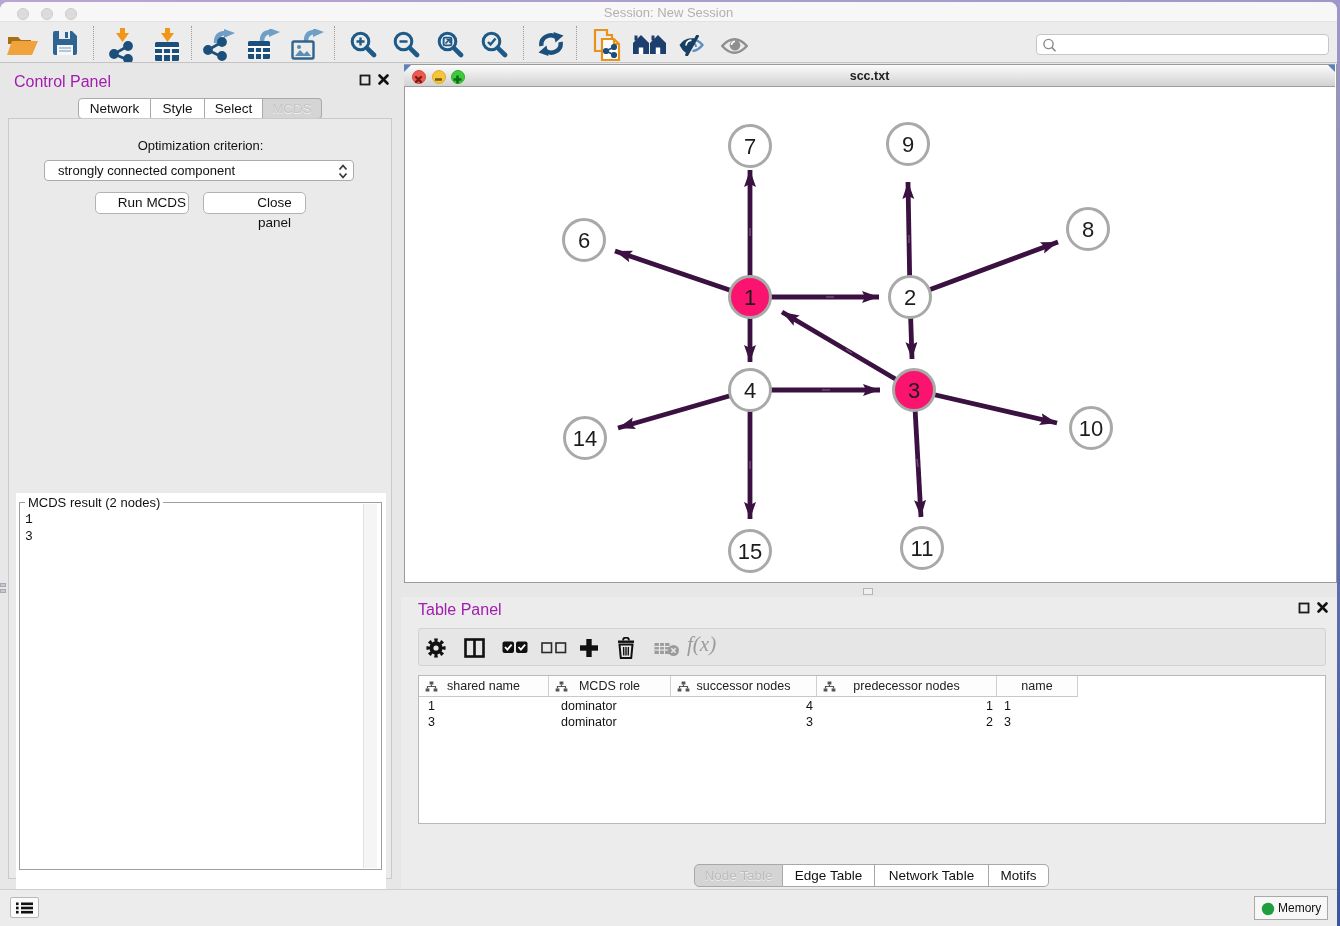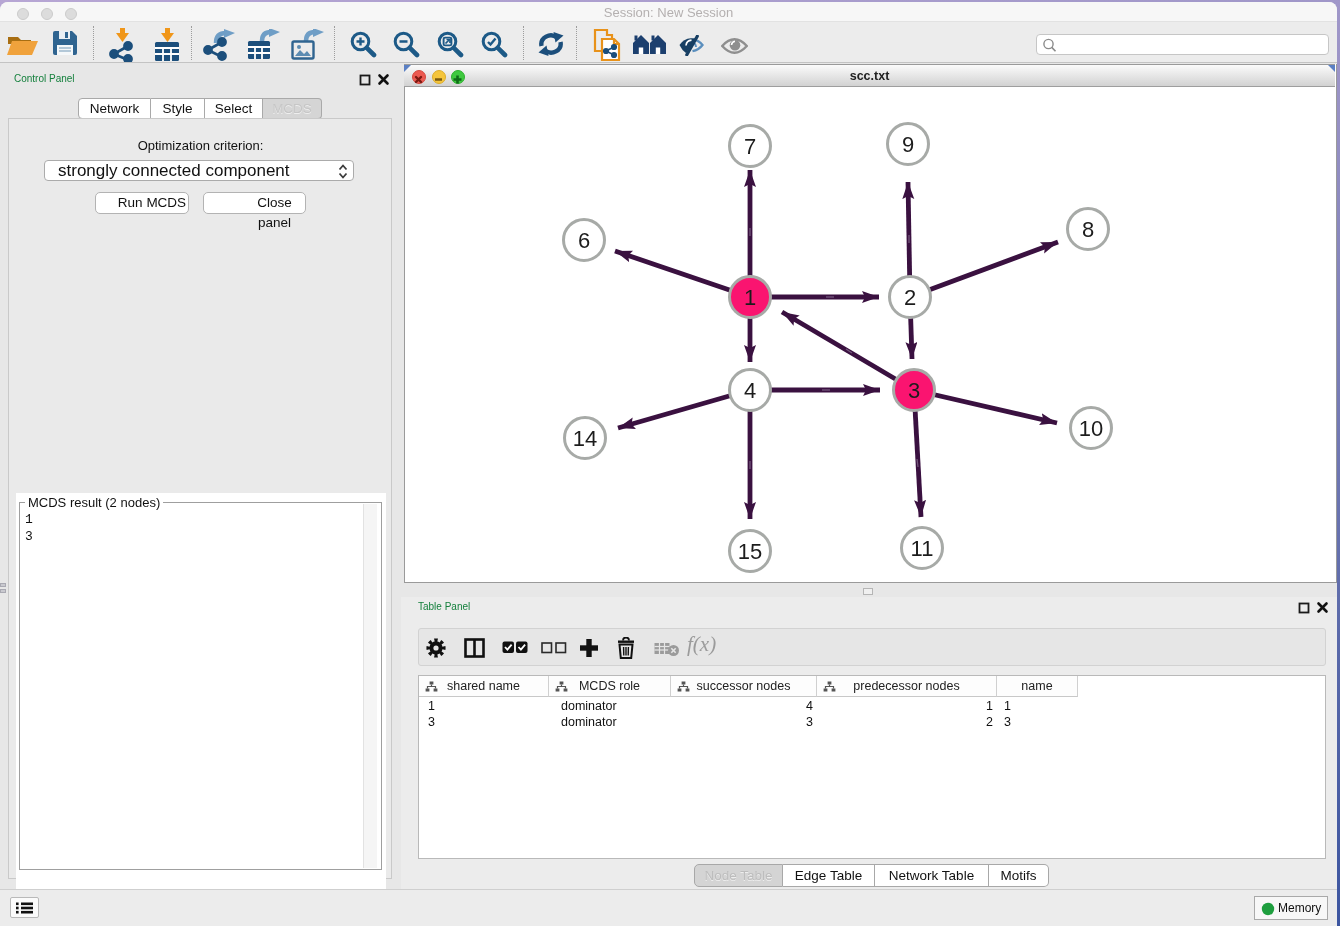--- a/index.html
+++ b/index.html
@@ -17,33 +17,33 @@
           font-size:13px;color:#b4b0b0;}
   
   #toolbar{position:absolute;left:0;top:20px;width:1337px;height:40px;background:#ececec;
            border-bottom:1px solid #c3c3c3;}
   .tsep{position:absolute;top:4px;height:34px;width:0;border-left:1px dotted #9d9d9d;}
   .ticon{position:absolute;}
   #search{position:absolute;left:1036px;top:12px;width:291px;height:19px;background:#fff;
           border:1px solid #c6c6c6;border-radius:4px;}
   
   #leftdock{position:absolute;left:0;top:61px;width:401px;height:829px;background:#e7e7e7;}
-  .paneltitle{font-size:10px;color:#15803d;}
+  .paneltitle{font-size:16px;color:#a21caf;}
   .tabrow{position:absolute;display:flex;}
   .tab{box-sizing:border-box;border:1px solid #a9a9a9;border-left:none;background:#fff;
        font-size:13.5px;color:#121212;text-align:center;line-height:19px;height:21px;}
   .tab.first{border-left:1px solid #a9a9a9;border-radius:4px 0 0 4px;}
   .tab.last{border-radius:0 4px 4px 0;}
   .tab.sel{background:#d5d5d5;color:#c6c6c6;text-shadow:0 1px 0 #eee;}
   #mcdspanel{position:absolute;left:8px;top:55px;width:384px;height:761px;background:#eaeaea;
              border:1px solid #c9c9c9;box-sizing:border-box;}
   #optlabel{position:absolute;left:0;top:75px;width:401px;text-align:center;font-size:13px;color:#111;}
   #optselect{position:absolute;left:44px;top:97px;width:310px;height:21px;background:#fff;
              border:1px solid #ababab;border-radius:4px;box-sizing:border-box;
-             font-size:17px;color:#111;line-height:19px;padding-left:13px;}
+             font-size:13px;color:#111;line-height:19px;padding-left:13px;}
   .btn{position:absolute;top:129px;height:22px;background:#fff;border:1px solid #b3b3b3;
        border-radius:5px;box-sizing:border-box;font-size:13.5px;color:#111;
        text-align:center;line-height:20px;}
   #resultwhite{position:absolute;left:16px;top:430px;width:370px;height:486px;background:#fff;}
   #fieldset{position:absolute;left:3px;top:9px;width:363px;height:368px;
             border:1px solid #9f9f9f;box-sizing:border-box;}
   #legend{position:absolute;left:5px;top:-8px;background:#fff;padding:0 3px;
           font-size:13px;color:#111;white-space:nowrap;}
   #scrolltrack{position:absolute;right:4px;top:1px;width:13px;height:364px;
                background:#f5f5f5;border-left:1px solid #e2e2e2;}
@@ -63,21 +63,21 @@
   #scctitle{position:absolute;left:0;top:0;width:931px;height:23px;
             background:linear-gradient(#fbfbfb,#d2d2d2);border-bottom:1px solid #9e9e9e;
             border-top:1px solid #9a9a9a;box-sizing:border-box;}
   #scclabel{position:absolute;left:0;top:4px;width:931px;text-align:center;
             font-size:12.5px;font-weight:bold;color:#222;}
   .light{position:absolute;top:4.5px;width:14px;height:14px;border-radius:50%;box-sizing:border-box;}
   
   #tablepanel{position:absolute;left:401px;top:595px;width:936px;height:293px;background:#ececec;}
   #ttoolbar{position:absolute;left:17px;top:31px;width:908px;height:38px;background:#e6e6e6;
             border:1px solid #d2d2d2;box-sizing:border-box;border-radius:3px;}
-  #ttable{position:absolute;left:17px;top:78px;width:908px;height:184px;background:#fff;
+  #ttable{position:absolute;left:17px;top:78px;width:908px;height:149px;background:#fff;
           border:1px solid #b9b9b9;box-sizing:border-box;}
   .thead{position:absolute;top:0;height:21px;border-bottom:1px solid #c8c8c8;border-right:1px solid #d0d0d0;
          box-sizing:border-box;font-size:12.5px;color:#222;text-align:center;line-height:20px;background:#fdfdfd;}
   .hicon{position:absolute;}
   .tcell{position:absolute;font-size:12.5px;color:#111;height:16px;line-height:16px;}
   .btab{box-sizing:border-box;border:1px solid #a8a8a8;border-left:none;background:#fff;
         font-size:13.5px;color:#111;text-align:center;line-height:21px;height:23px;}
   .btab.first{border-left:1px solid #a8a8a8;border-radius:5px 0 0 5px;}
   .btab.last{border-radius:0 5px 5px 0;}
   .btab.sel{background:#d4d4d4;color:#bdbdbd;text-shadow:0 1px 0 #eee;}

